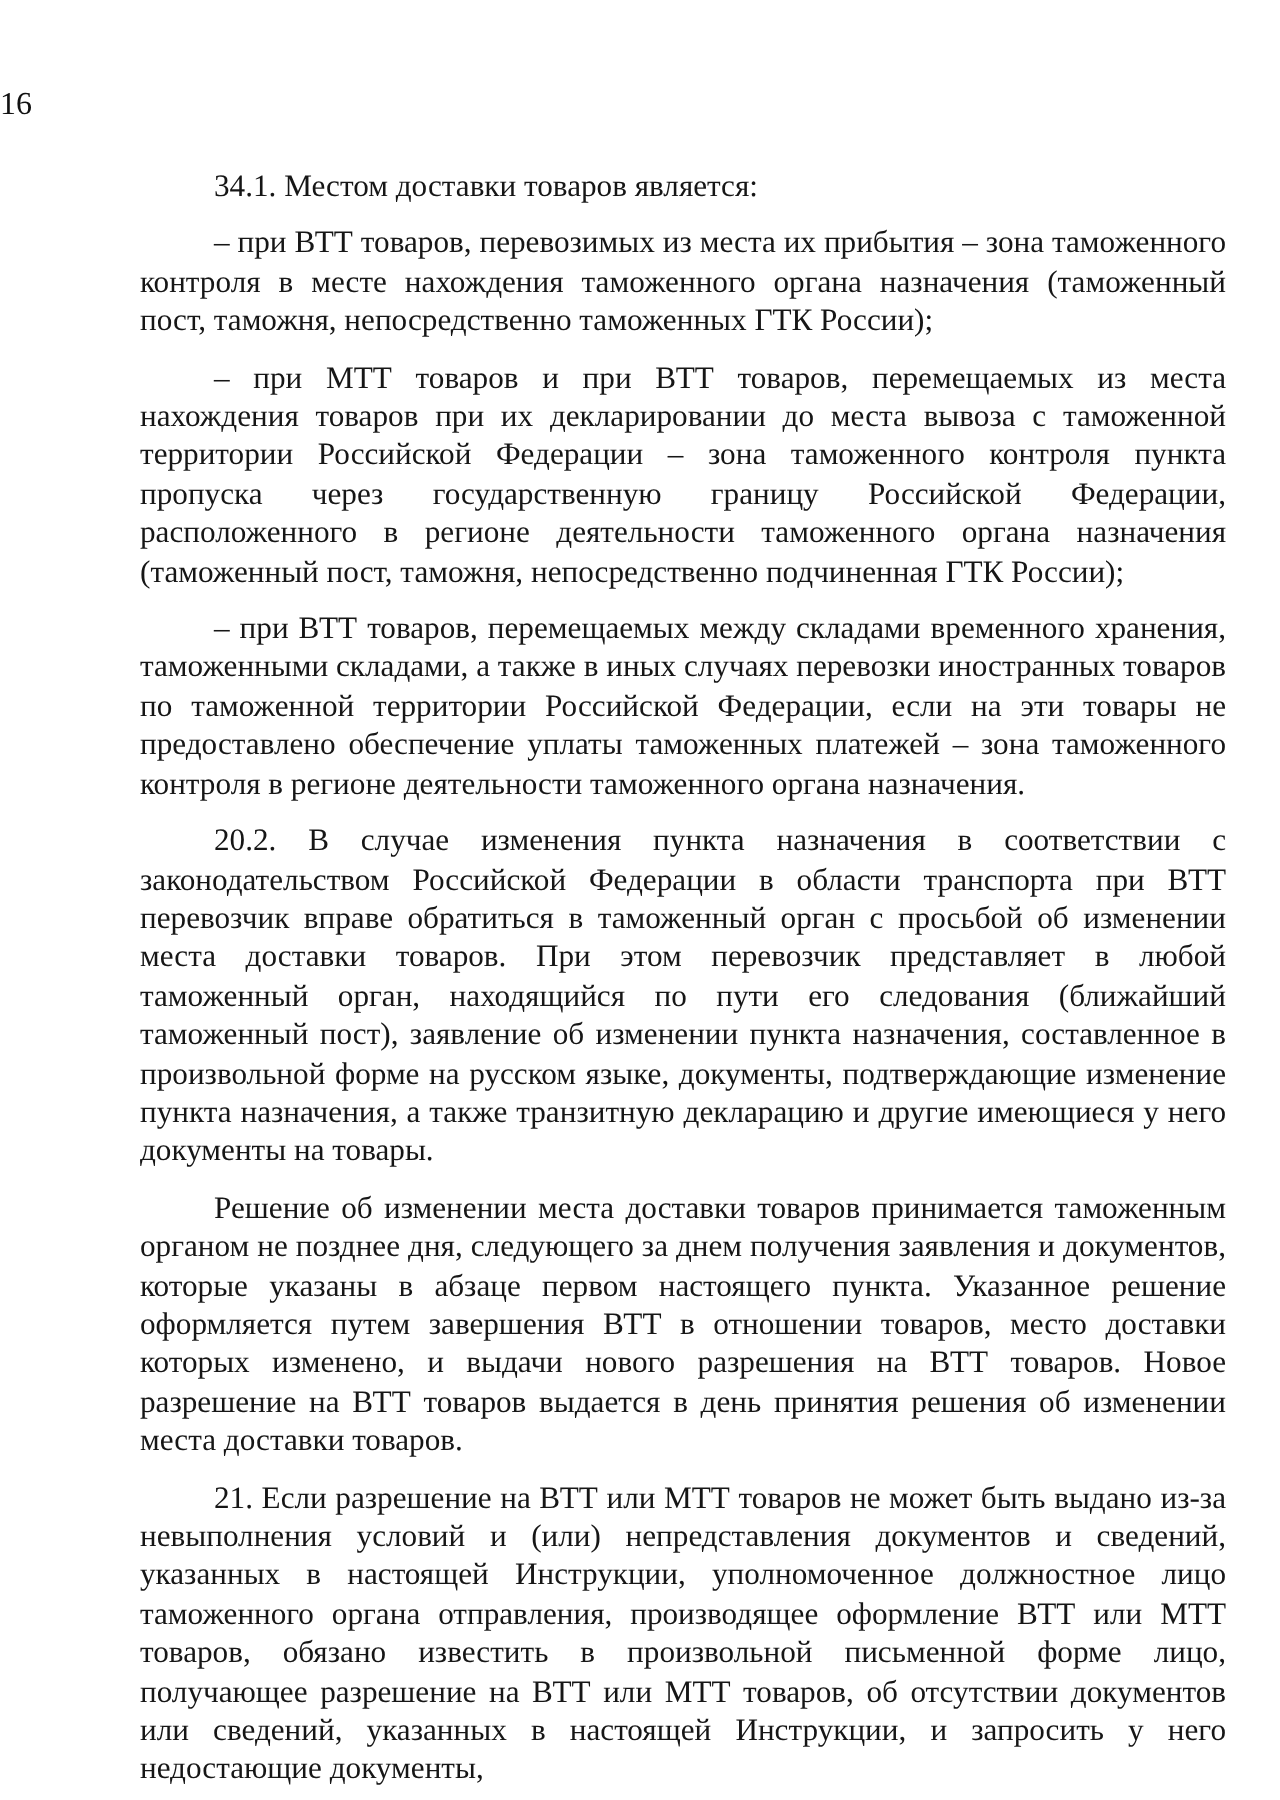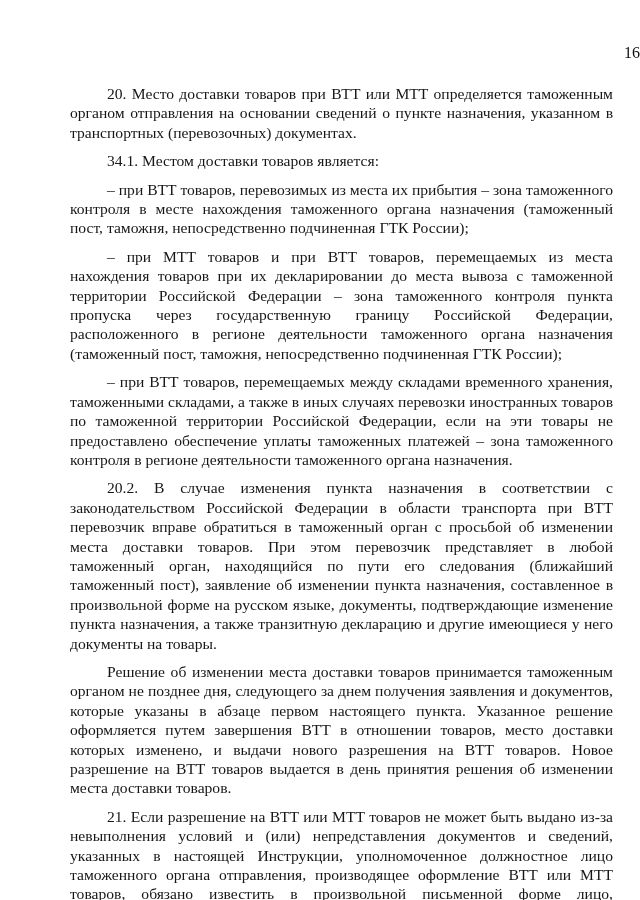--- a/index.html
+++ b/index.html
@@ -1,36 +1,35 @@
 <!DOCTYPE html>
 <html><head>
 <meta charset="utf-8">
 <style>
   html, body { margin: 0; padding: 0; background: #ffffff; }
   body { width: 640px; height: 900px; overflow: hidden; position: relative; }
   .page { position: absolute; left: 0; top: 0; width: 640px; height: 900px; background: #fff; }
   .page-number {
-    position: absolute; top: 44px; left: 0; width: 640px; text-align: right;
+    position: absolute; top: 44px; left: 0; width: 640px; text-align: left;
     font-family: "Liberation Serif", serif; font-size: 16px; color: #111;
   }
   .body-text {
     position: absolute; left: 70px; top: 84px; width: 543px;
     font-family: "Liberation Serif", serif; font-size: 15.6px; line-height: 19.4px;
     color: #161616; text-align: justify;
   }
   .body-text p { margin: 0 0 9px 0; text-indent: 37px; }
 </style>
 </head>
 <body>
 
 <div class="page">
   <div class="page-number">16</div>
   <div class="body-text">
-    <p>20. Место доставки товаров при ВТТ или МТТ определяется таможенным органом отправления на основании сведений о пункте назначения, указанном в транспортных (перевозочных) документах.</p>
     <p>34.1. Местом доставки товаров является:</p>
-    <p>– при ВТТ товаров, перевозимых из места их прибытия – зона таможенного контроля в месте нахождения таможенного органа назначения (таможенный пост, таможня, непосредственно подчиненная ГТК России);</p>
+    <p>– при ВТТ товаров, перевозимых из места их прибытия – зона таможенного контроля в месте нахождения таможенного органа назначения (таможенный пост, таможня, непосредственно таможенных ГТК России);</p>
     <p>– при МТТ товаров и при ВТТ товаров, перемещаемых из места нахождения товаров при их декларировании до места вывоза с таможенной территории Российской Федерации – зона таможенного контроля пункта пропуска через государственную границу Российской Федерации, расположенного в регионе деятельности таможенного органа назначения (таможенный пост, таможня, непосредственно подчиненная ГТК России);</p>
     <p>– при ВТТ товаров, перемещаемых между складами временного хранения, таможенными складами, а также в иных случаях перевозки иностранных товаров по таможенной территории Российской Федерации, если на эти товары не предоставлено обеспечение уплаты таможенных платежей – зона таможенного контроля в регионе деятельности таможенного органа назначения.</p>
     <p>20.2. В случае изменения пункта назначения в соответствии с законодательством Российской Федерации в области транспорта при ВТТ перевозчик вправе обратиться в таможенный орган с просьбой об изменении места доставки товаров. При этом перевозчик представляет в любой таможенный орган, находящийся по пути его следования (ближайший таможенный пост), заявление об изменении пункта назначения, составленное в произвольной форме на русском языке, документы, подтверждающие изменение пункта назначения, а также транзитную декларацию и другие имеющиеся у него документы на товары.</p>
     <p>Решение об изменении места доставки товаров принимается таможенным органом не позднее дня, следующего за днем получения заявления и документов, которые указаны в абзаце первом настоящего пункта. Указанное решение оформляется путем завершения ВТТ в отношении товаров, место доставки которых изменено, и выдачи нового разрешения на ВТТ товаров. Новое разрешение на ВТТ товаров выдается в день принятия решения об изменении места доставки товаров.</p>
     <p>21. Если разрешение на ВТТ или МТТ товаров не может быть выдано из-за невыполнения условий и (или) непредставления документов и сведений, указанных в настоящей Инструкции, уполномоченное должностное лицо таможенного органа отправления, производящее оформление ВТТ или МТТ товаров, обязано известить в произвольной письменной форме лицо, получающее разрешение на ВТТ или МТТ товаров, об отсутствии документов или сведений, указанных в настоящей Инструкции, и запросить у него недостающие документы,</p>
   </div>
 </div>
 
 </body></html>

